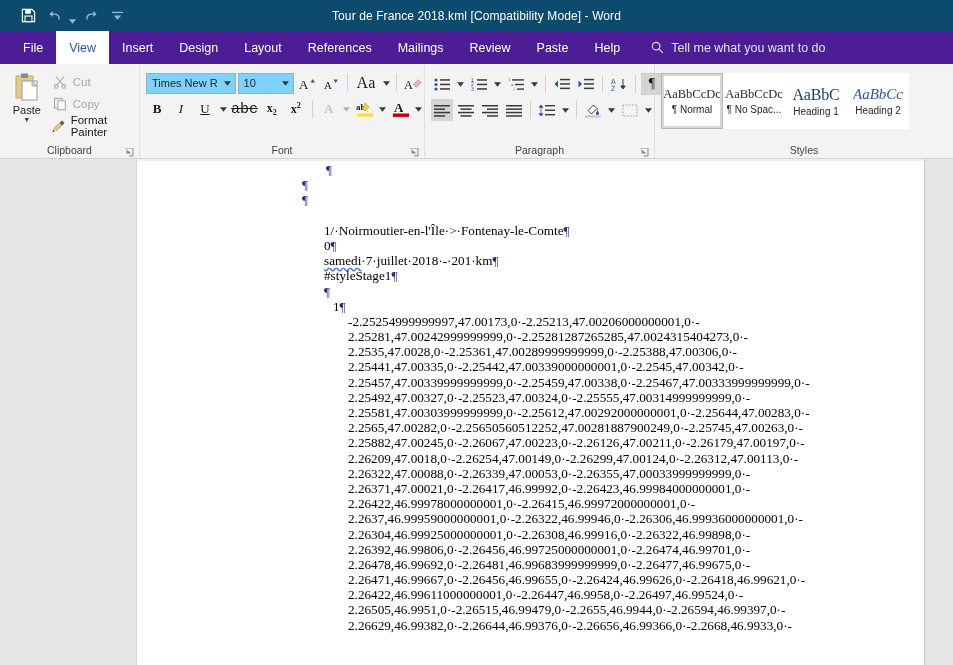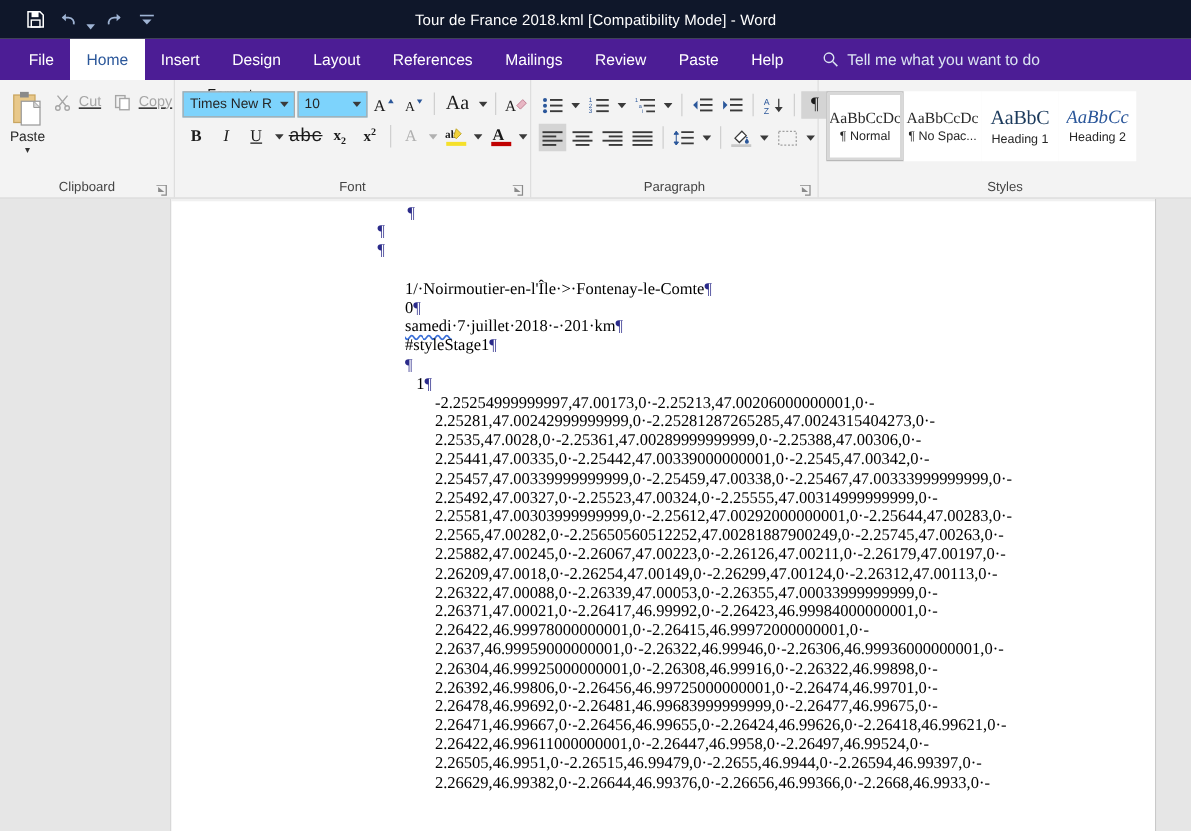--- a/index.html
+++ b/index.html
@@ -7,21 +7,21 @@
     width: 953px; height: 665px;
     overflow: hidden;
     font-family: "Liberation Sans", sans-serif;
     background: #ffffff;
   }
 
   
   .titlebar {
     position: relative;
     height: 31px;
-    background: #0f172a;
+    background: #0c4a6e;
     display: flex;
     align-items: center;
   }
   .qat {
     display: flex;
     align-items: center;
     gap: 2px;
     padding-left: 16px;
     height: 100%;
   }
@@ -114,21 +114,21 @@
   .grp-clipboard { width: 140px; }
   .clip-row { display: flex; width: 100%; padding-left: 6px; }
   .paste-btn {
     width: 48px;
     display: flex; flex-direction: column; align-items: center;
     padding-top: 2px;
   }
   .paste-icon { width: 32px; height: 32px; }
   .paste-label { font-size: 11px; color: #262626; margin-top: 1px; }
   .paste-caret { color: #333; font-size: 8px; line-height: 6px; margin-top: 1px; }
-  .clip-cmds { display: flex; padding-top: 2px; gap: 1px; text-decoration: underline; }
+  .clip-cmds { display: flex; flex-direction: column; padding-top: 2px; gap: 1px; }
   .clip-cmd {
     display: flex; align-items: center; gap: 5px;
     height: 21px;
     padding: 0 4px;
     font-size: 11.5px;
   }
   .clip-cmd.disabled { color: #a6a6a6; }
   .clip-cmd.enabled { color: #1a1a1a; }
   .clip-cmd .ci { width: 16px; height: 16px; display: flex; align-items: center; justify-content: center; }
   .clip-cmd .ci svg { display: block; }
@@ -272,21 +272,21 @@
         <rect x="1" y="3" width="12" height="1.4" fill="#9fb4d4"></rect>
         <path d="M3 7h8l-4 4.5z" fill="#9fb4d4"></path>
       </svg>
     </div>
   </div>
   <div class="title-text">Tour de France 2018.kml [Compatibility Mode]  -  Word</div>
 </div>
 
 <div class="tabbar">
   <div class="tab">File</div>
-  <div class="tab active">Home</div>
+  <div class="tab active">View</div>
   <div class="tab">Insert</div>
   <div class="tab">Design</div>
   <div class="tab">Layout</div>
   <div class="tab">References</div>
   <div class="tab">Mailings</div>
   <div class="tab">Review</div>
   <div class="tab">Paste</div>
   <div class="tab">Help</div>
   <div class="tellme">
     <span>

